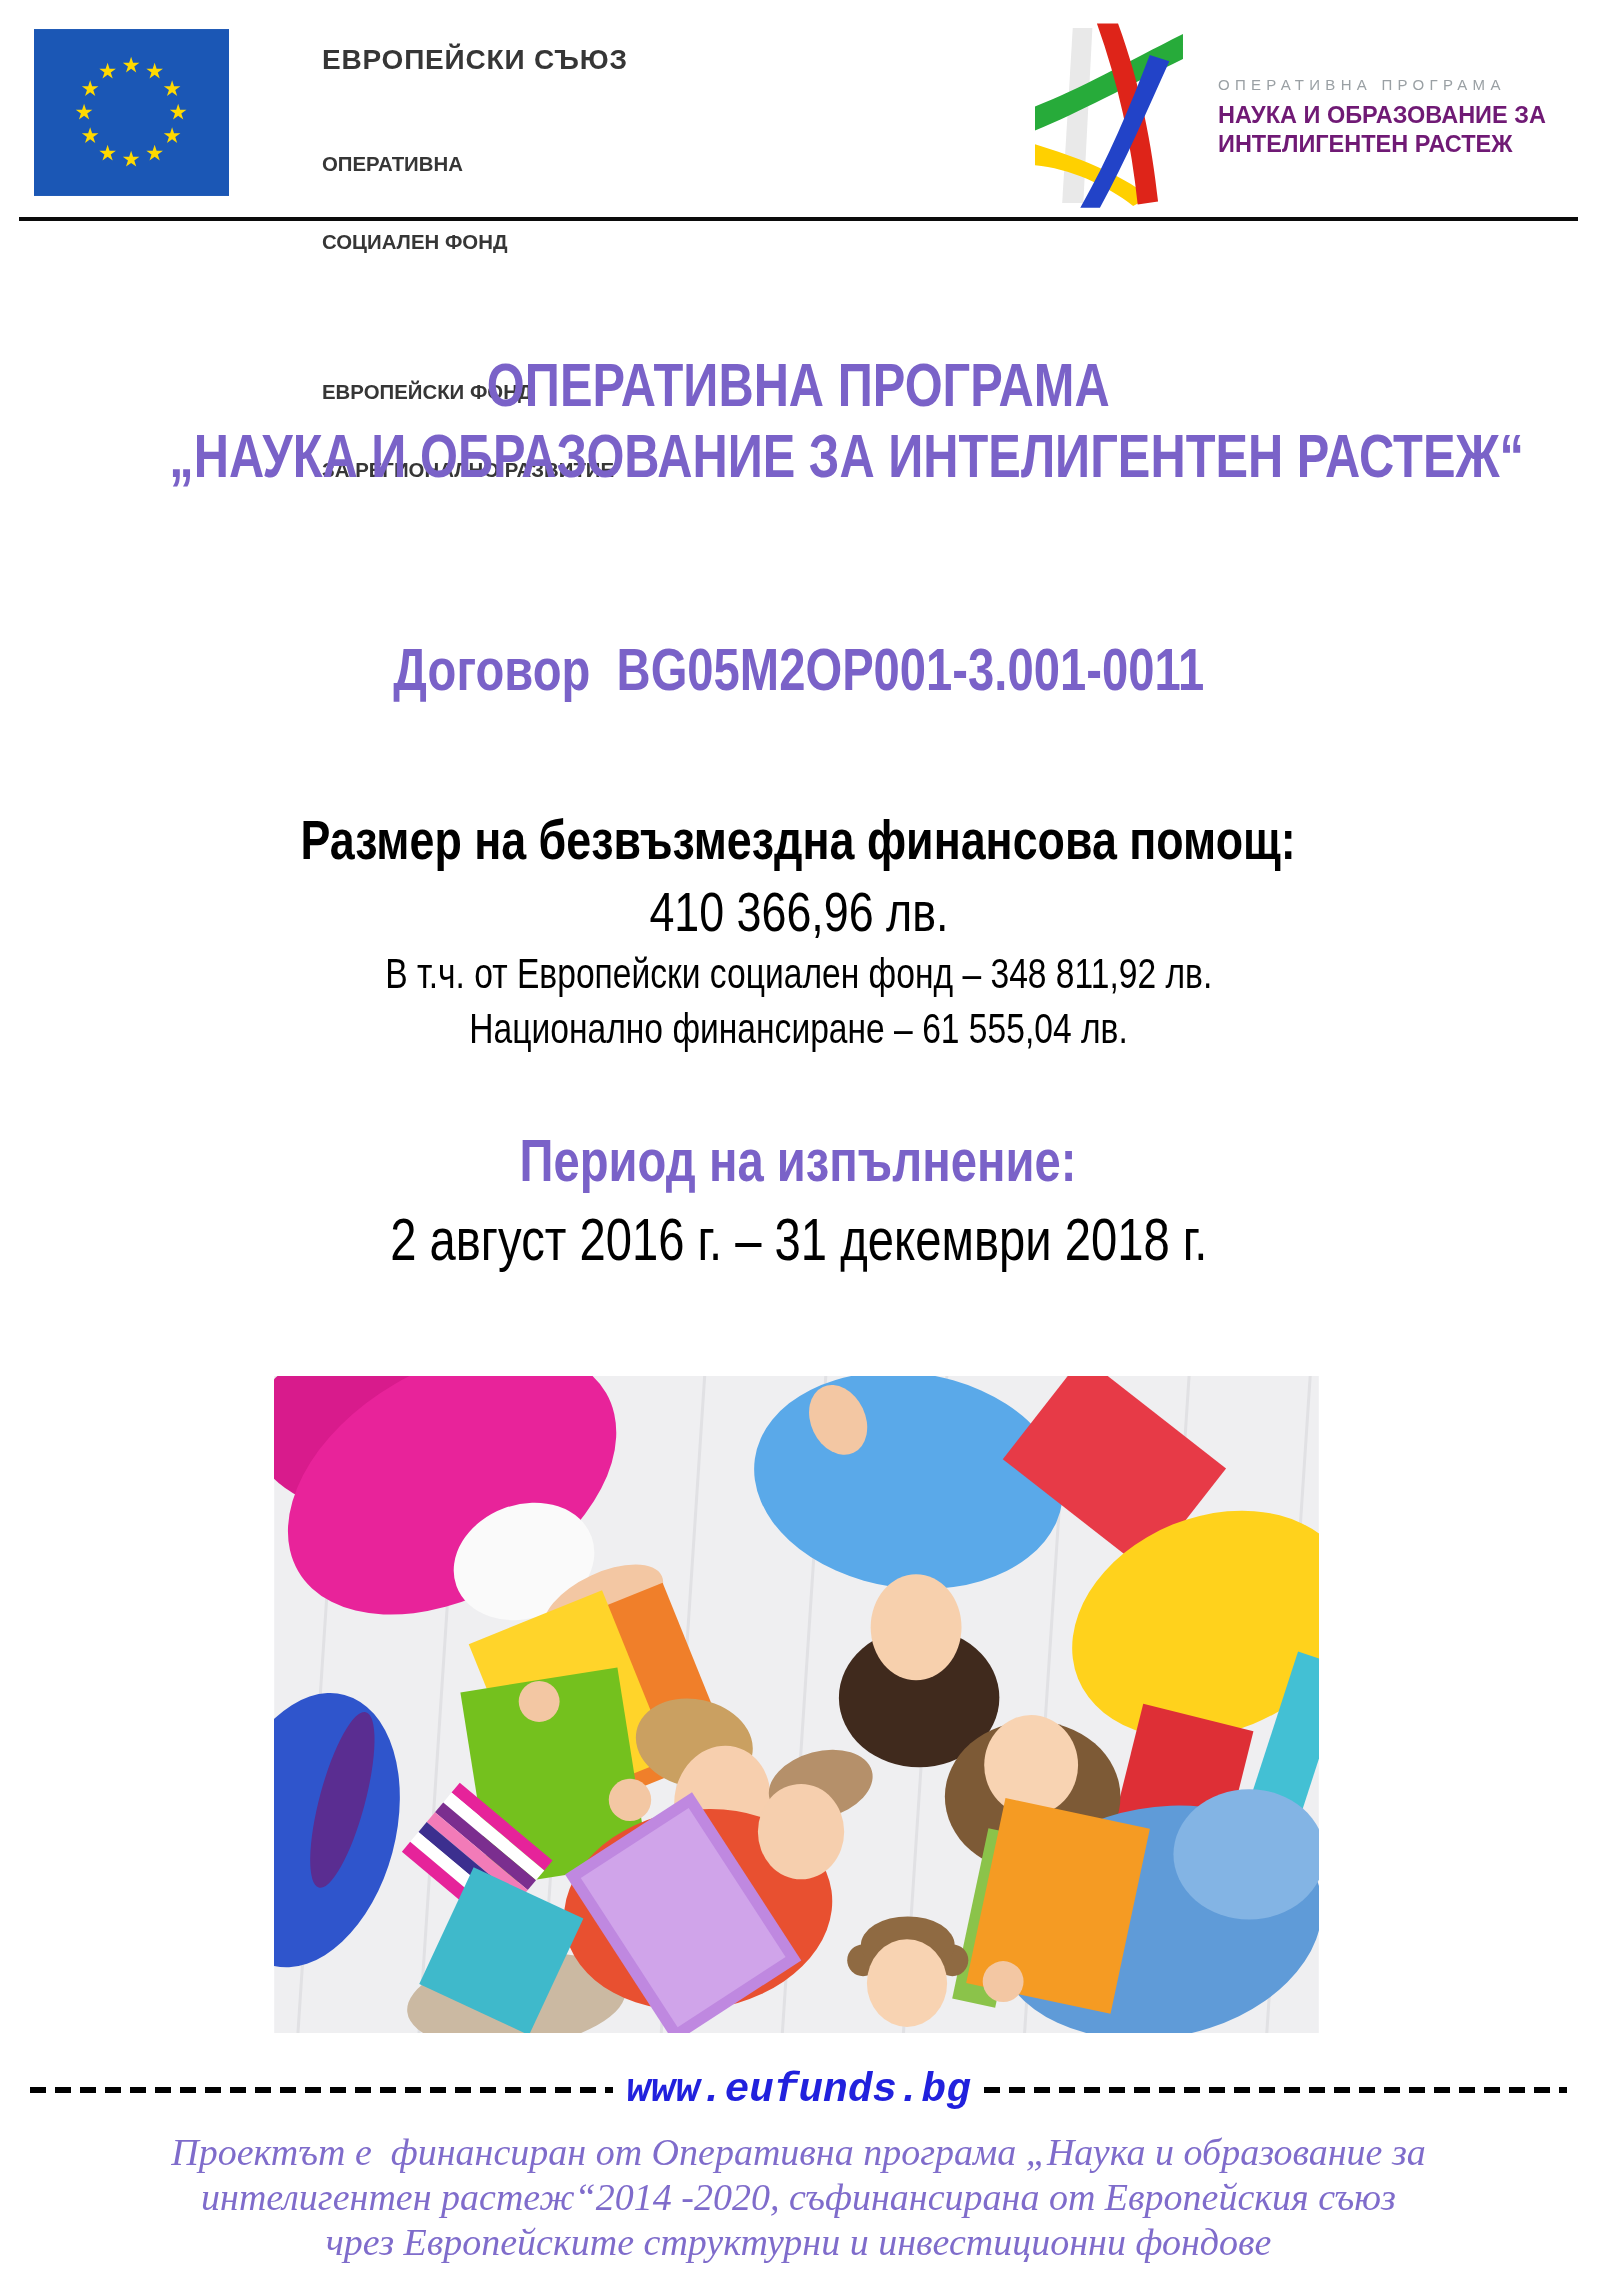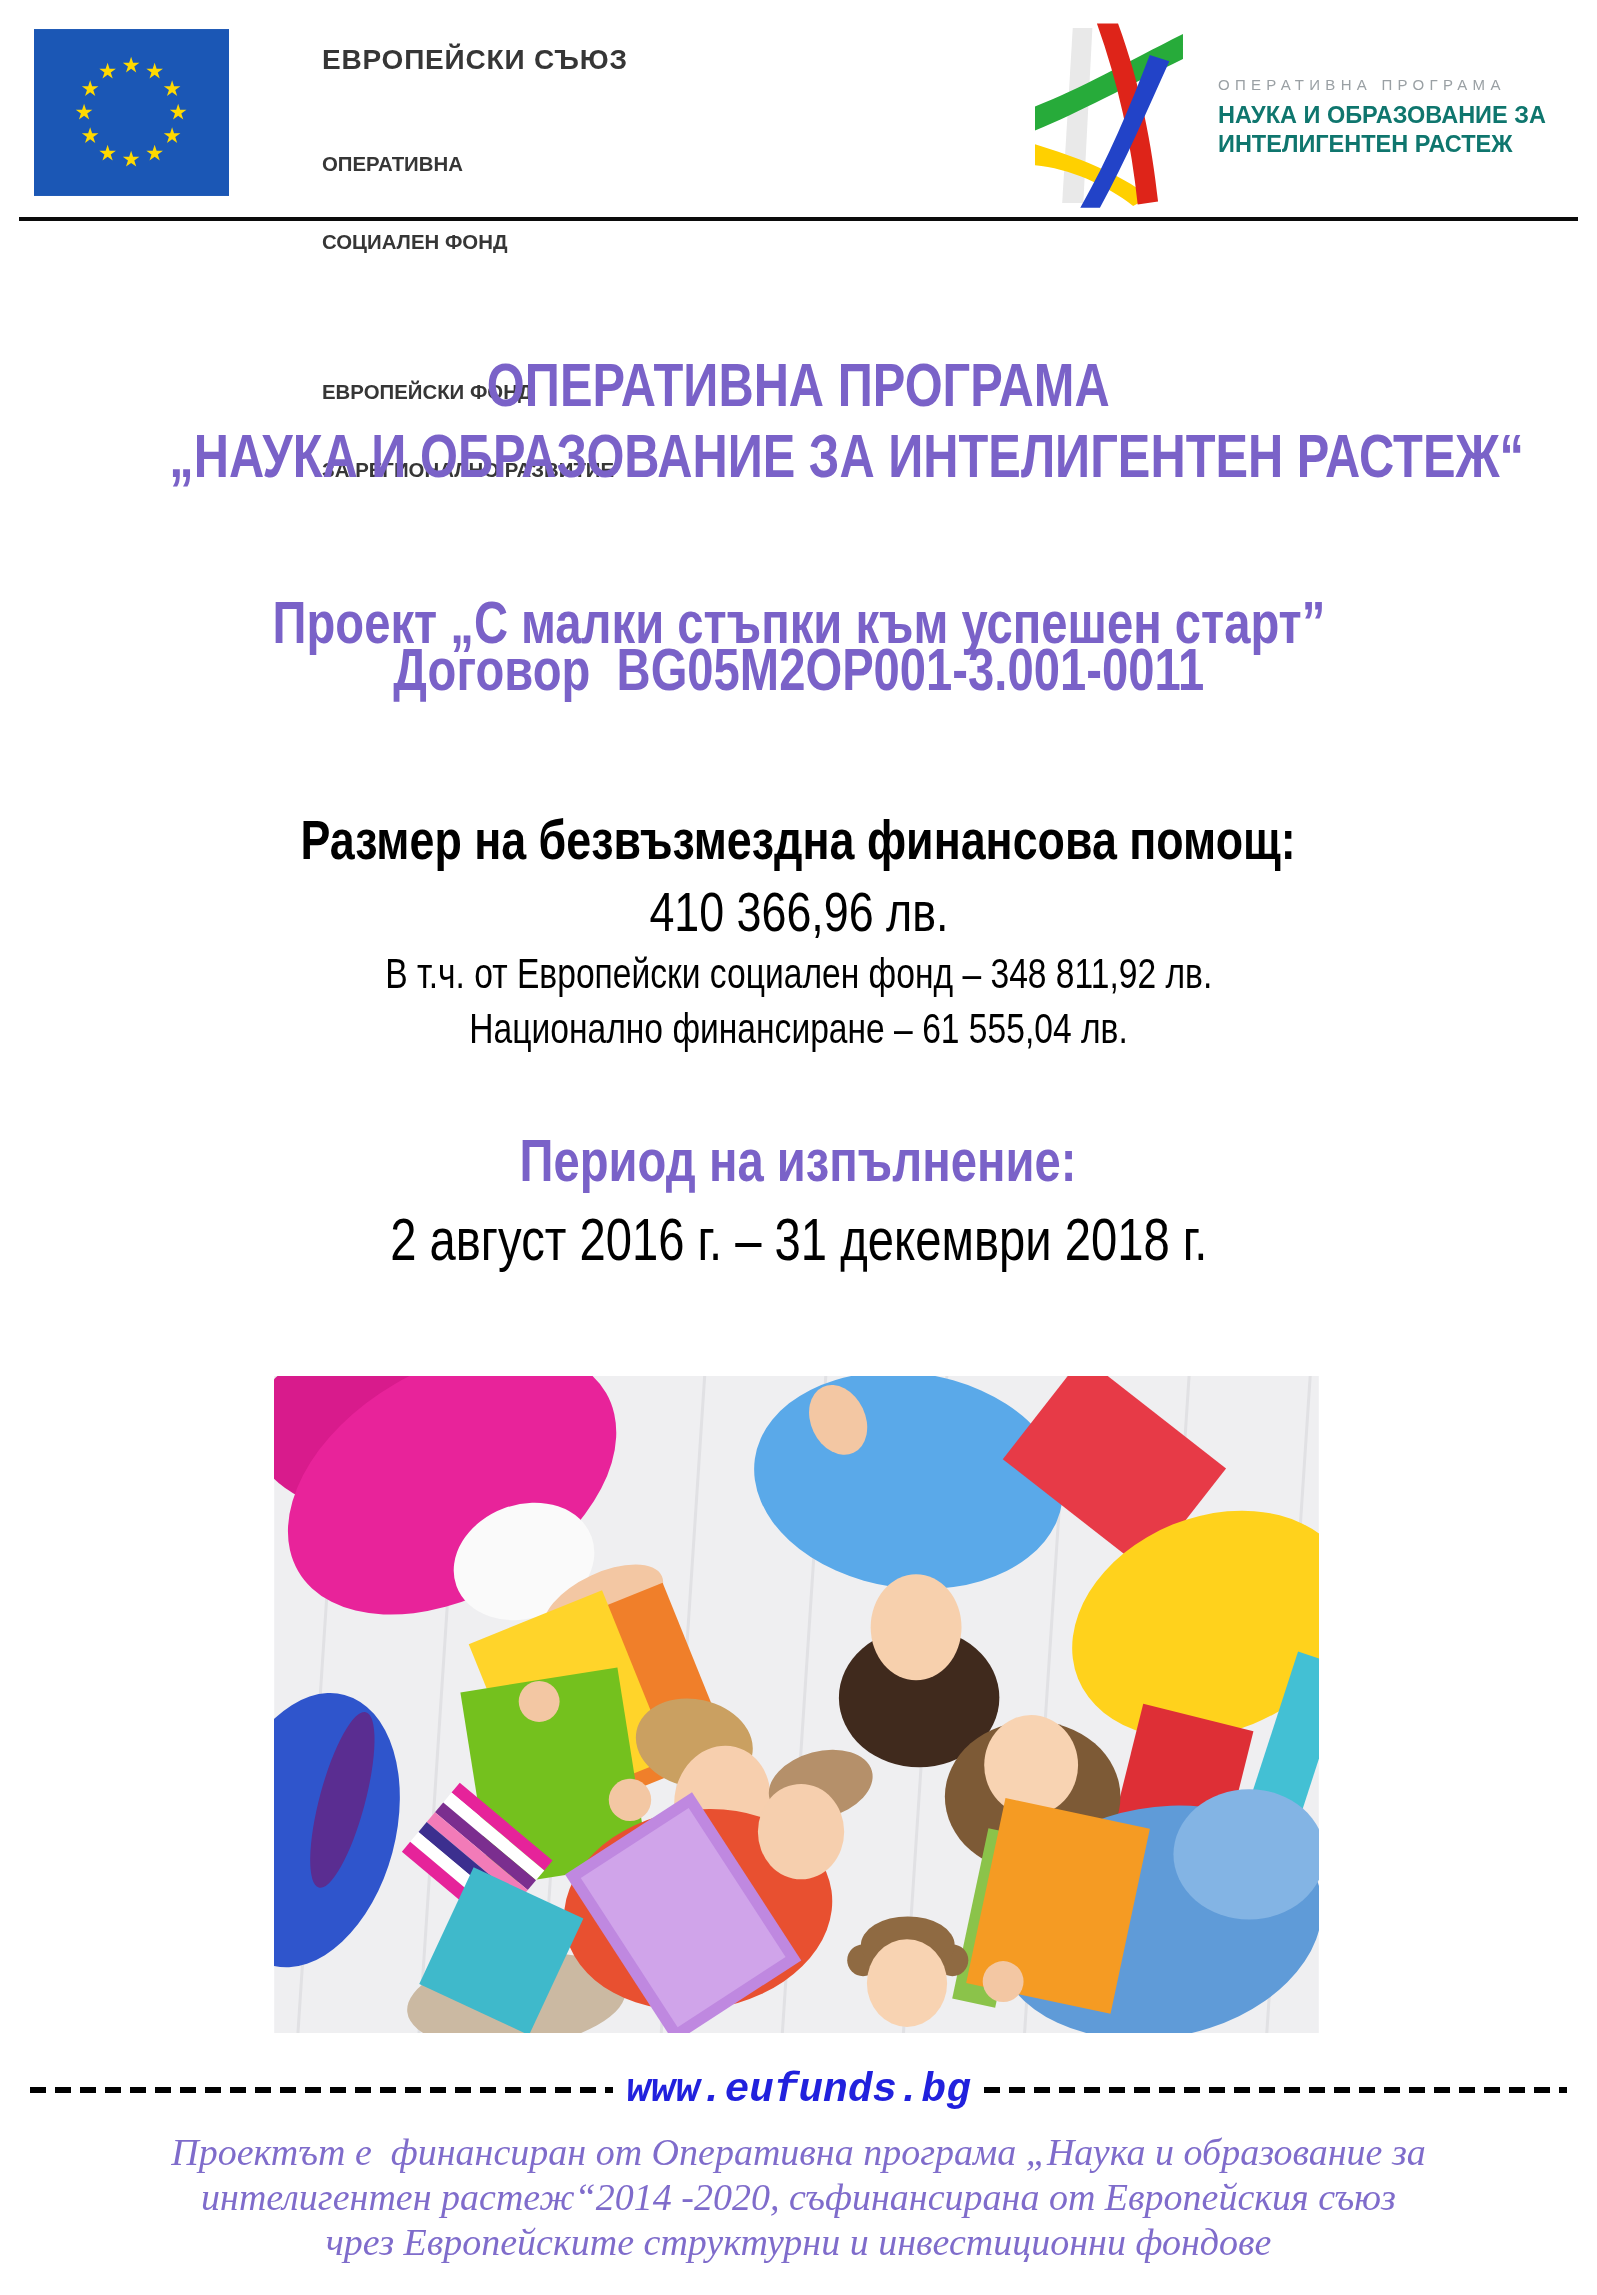--- a/index.html
+++ b/index.html
@@ -11,21 +11,21 @@
     font-family:"Liberation Sans",sans-serif;
   }
   
   .eu-flag{position:absolute;left:34px;top:29px;width:195px;height:167px;}
   .eu-text{position:absolute;left:322px;top:33px;color:#363636;}
   .eu-union{font-size:28px;font-weight:bold;letter-spacing:0.8px;margin-bottom:23px;white-space:pre;margin-top:11px;}
   .eu-fund{font-size:20.4px;font-weight:bold;line-height:26px;margin-bottom:19.7px;white-space:pre;}
   .op-logo{position:absolute;left:1035px;top:16.7px;width:151px;height:191px;}
   .op-text{position:absolute;left:1218px;top:76px;}
   .op-small{font-size:15px;letter-spacing:5.3px;color:#9aa0a4;margin-bottom:7.6px;white-space:pre;}
-  .op-big{font-size:23.5px;font-weight:bold;color:#0f766e;line-height:29px;white-space:pre;}
+  .op-big{font-size:23.5px;font-weight:bold;color:#701a75;line-height:29px;white-space:pre;}
   .rule{position:absolute;left:19px;top:217px;width:1559px;height:3.8px;background:#0b0b0b;}
   
   .line{position:absolute;left:0;width:100%;text-align:center;}
   .cn{display:inline-block;transform:scaleX(0.8);transform-origin:50% 50%;white-space:pre;}
   .purple{color:#7a62c8;}
   .s-title {font-size:61px;font-weight:bold;}
   .s-proj  {font-size:59px;font-weight:bold;}
   .s-granth{font-size:56px;font-weight:bold;color:#000;}
   .s-amount{font-size:56px;color:#000;}
   .s-detail{font-size:42px;color:#000;}
@@ -103,22 +103,20 @@
     <div class="op-big">ИНТЕЛИГЕНТЕН РАСТЕЖ</div>
   </div>
 
   <div class="rule"></div>
 
   <div class="line t-title1">
     <span class="cn s-title purple">ОПЕРАТИВНА ПРОГРАМА</span></div>
   <div class="line t-title2">
     <span class="cn s-title purple">„НАУКА И ОБРАЗОВАНИЕ ЗА ИНТЕЛИГЕНТЕН РАСТЕЖ“</span></div>
 
-  <div class="line t-proj1">
-    <span class="cn s-proj purple">Проект „С малки стъпки към успешен старт”</span></div>
   <div class="line t-proj2">
     <span class="cn s-proj purple">Договор  BG05M2OP001-3.001-0011</span></div>
 
   <div class="line t-granth">
     <span class="cn s-granth">Размер на безвъзмездна финансова помощ:</span></div>
   <div class="line t-amount">
     <span class="cn s-amount">410 366,96 лв.</span></div>
   <div class="line t-det1">
     <span class="cn s-detail">В т.ч. от Европейски социален фонд – 348 811,92 лв.</span></div>
   <div class="line t-det2">

